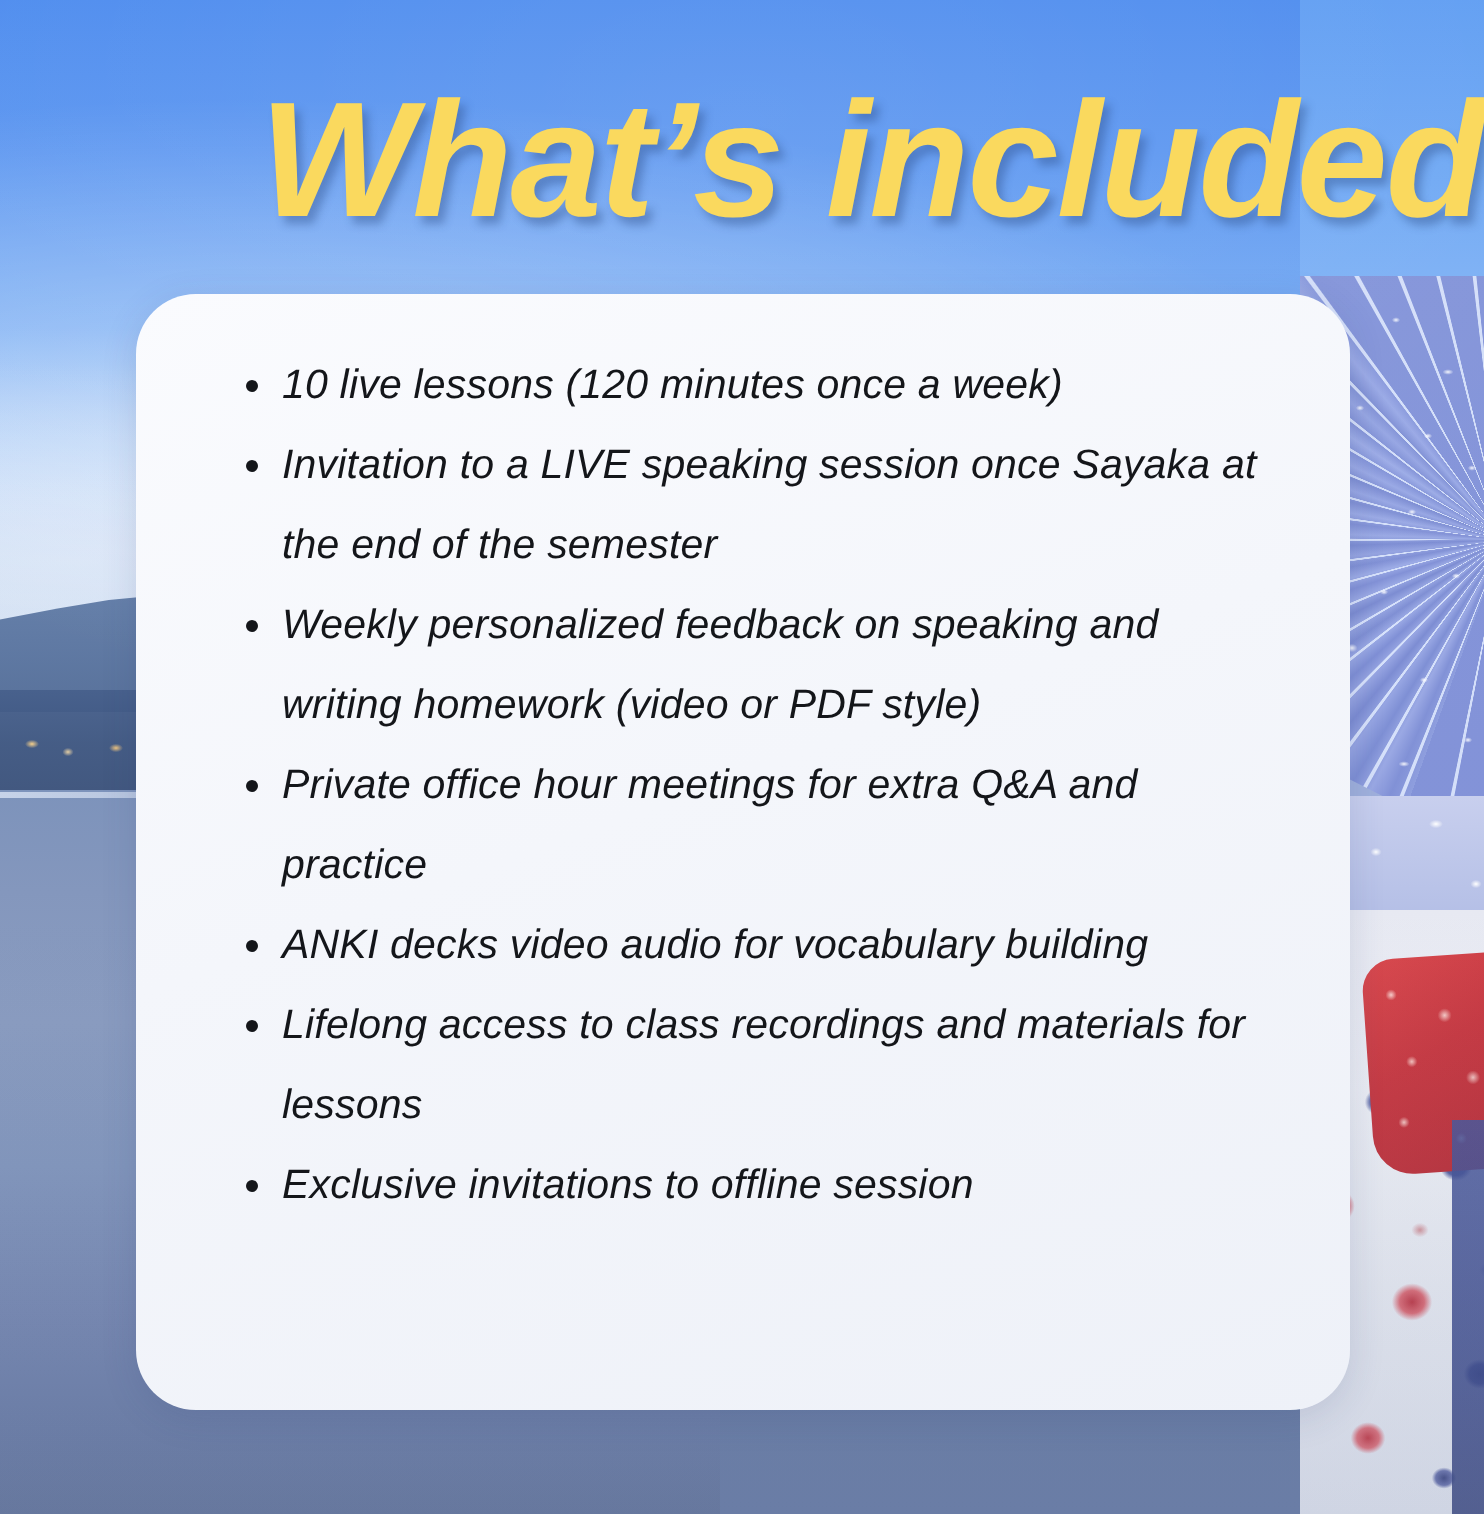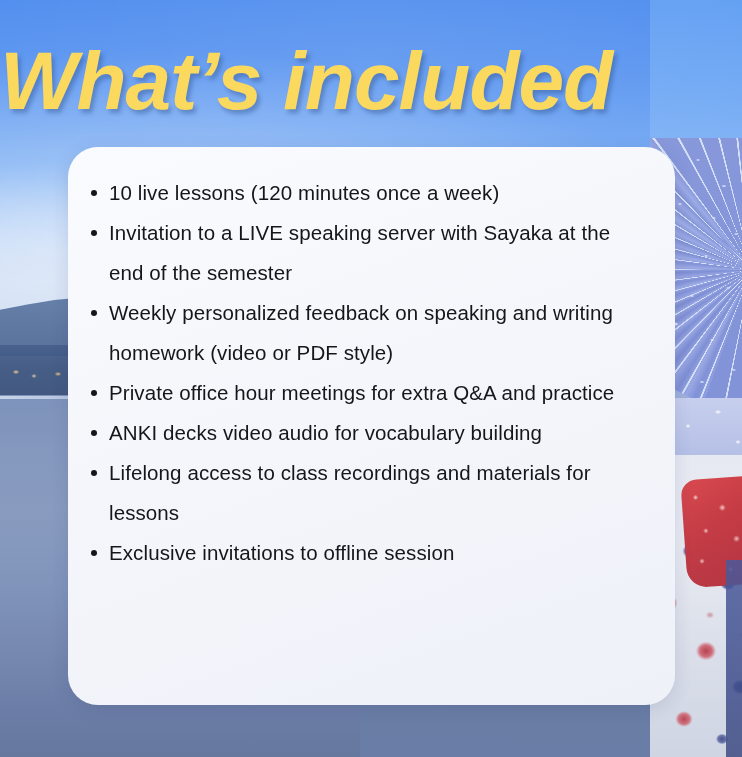--- a/index.html
+++ b/index.html
@@ -262,41 +262,42 @@
     background:
       radial-gradient(120% 60% at 50% 8%, rgba(255,255,255,.10), rgba(255,255,255,0) 70%),
       linear-gradient(to bottom, rgba(255,255,255,0) 60%, rgba(92,110,150,.12) 100%);
     pointer-events:none;
   }
 
   
   .page-title {
     position:absolute;
     left:0; right:0; top:40px;
-    text-align:left;
+    text-align:right;
     font-size:82px;
     line-height:1.0;
     font-weight:bold;
     font-style:italic;
     letter-spacing:-1px;
     color:#fad95e;
     text-shadow:3px 4px 4px rgba(40,70,130,.38);
     user-select:none;
   }
 
   
   .content-card {
     position:absolute;
     left:68px; top:147px;
     width:607px; height:558px;
     background:linear-gradient(160deg, #fafbfe 0%, #f4f6fb 45%, #eef1f8 100%);
     border-radius:30px;
     box-shadow:0 4px 18px rgba(40,60,110,.14);
-    padding:26px 34px 26px 4px;
+    padding:26px 34px 26px 36px;
     overflow:hidden;
+    font-style:italic;
   }
 
   .feature-list {
     list-style:none;
     margin:0; padding:0;
   }
   .feature-list li {
     position:relative;
     padding-left:37px;
     margin:0 0 0 0;
@@ -342,21 +343,21 @@
     <div class="yukata-edge"></div>
   </div>
 
   <div class="bg-haze"></div>
 
   <h1 class="page-title">What’s included</h1>
 
   <div class="content-card">
     <ul class="feature-list">
       <li>10 live lessons (120 minutes once a week)</li>
-      <li>Invitation to a LIVE speaking server with Sayaka at the end of the semester</li>
+      <li>Invitation to a LIVE speaking session once Sayaka at the end of the semester</li>
       <li>Weekly personalized feedback on speaking and writing homework (video or PDF style)</li>
       <li>Private office hour meetings for extra Q&amp;A and practice</li>
       <li>ANKI decks video audio for vocabulary building</li>
       <li>Lifelong access to class recordings and materials for lessons</li>
       <li>Exclusive invitations to offline session</li>
     </ul>
   </div>
 
 </div>
 

